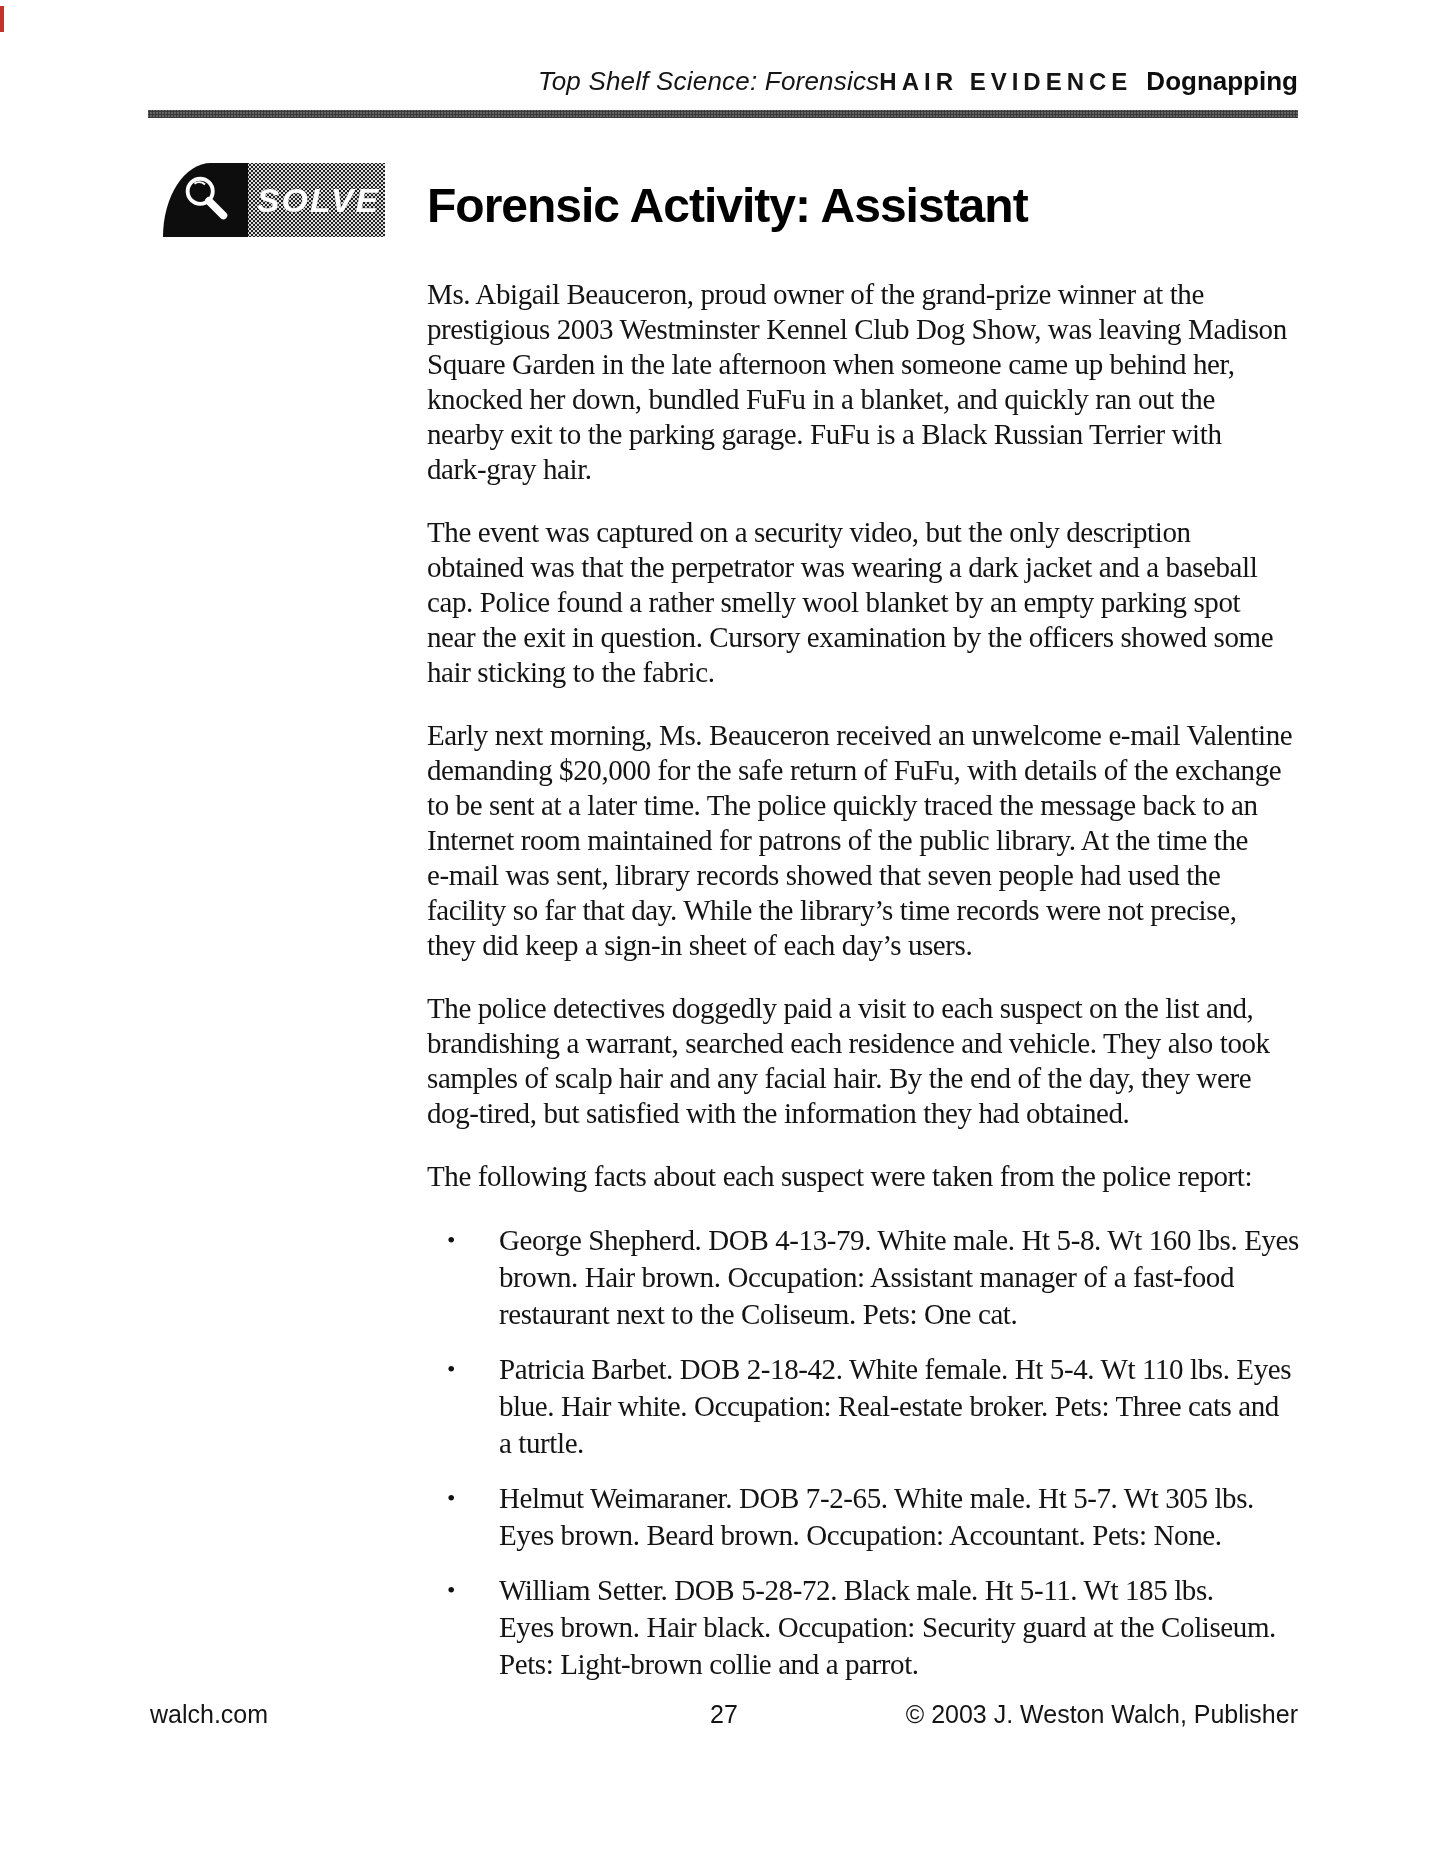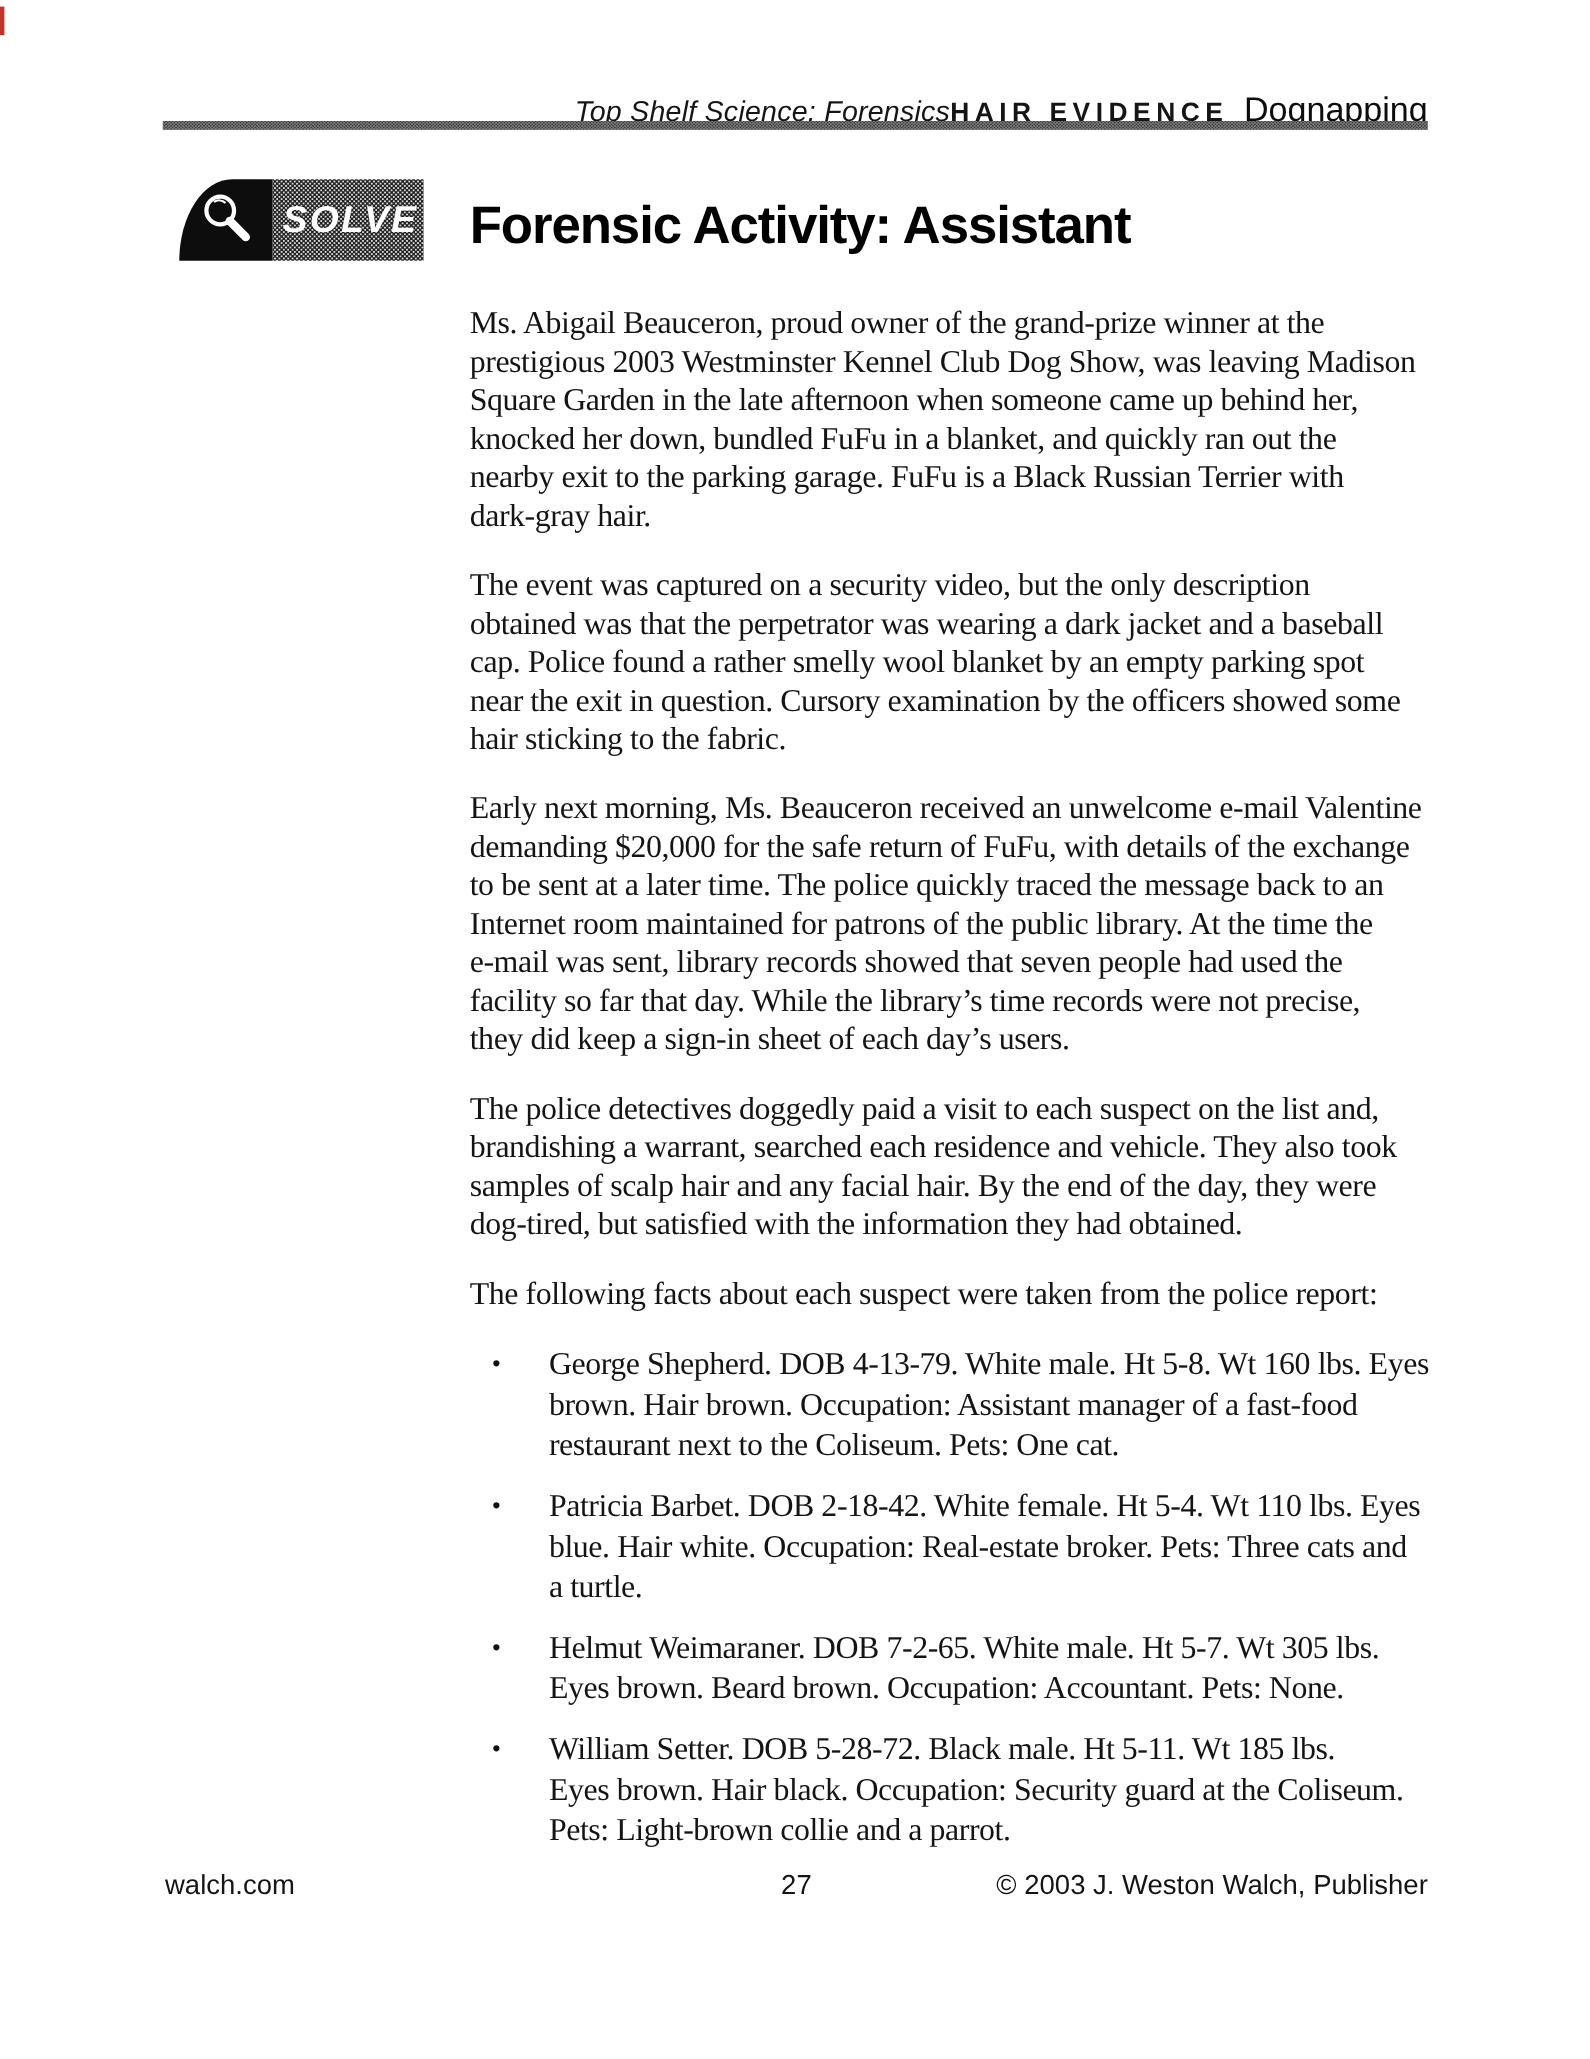--- a/index.html
+++ b/index.html
@@ -11,26 +11,26 @@
   .scan-mark{position:absolute;left:0;top:6px;width:4px;height:26px;background:#c23428;}
 
   
   .runhead{
     position:absolute;left:150px;right:147px;top:66px;
     display:flex;justify-content:flex-end;align-items:baseline;
   }
   .runhead-left{
     font-style:italic;font-size:26px;letter-spacing:.2px;color:#151515;
   }
-  .runhead-right{display:flex;align-items:baseline;gap:14px;margin-top:16px;}
+  .runhead-right{display:flex;align-items:baseline;gap:14px;}
   .runhead-cat{
     font-weight:700;font-size:24px;letter-spacing:5px;color:#151515;
   }
   .runhead-topic{
-    font-weight:400;font-size:31px;letter-spacing:0;color:#0d0d0d;
+    font-weight:700;font-size:26px;letter-spacing:0;color:#0d0d0d;
   }
   .head-rule{
     position:absolute;left:148px;right:147px;top:110px;height:8px;
     background-color:#e3e3e3;
     background-image:
       radial-gradient(circle,#3a3a3a 1px,transparent 1.3px),
       radial-gradient(circle,#3a3a3a 1px,transparent 1.3px);
     background-size:3px 3px;background-position:0 0,1.5px 1.5px;
   }
 

